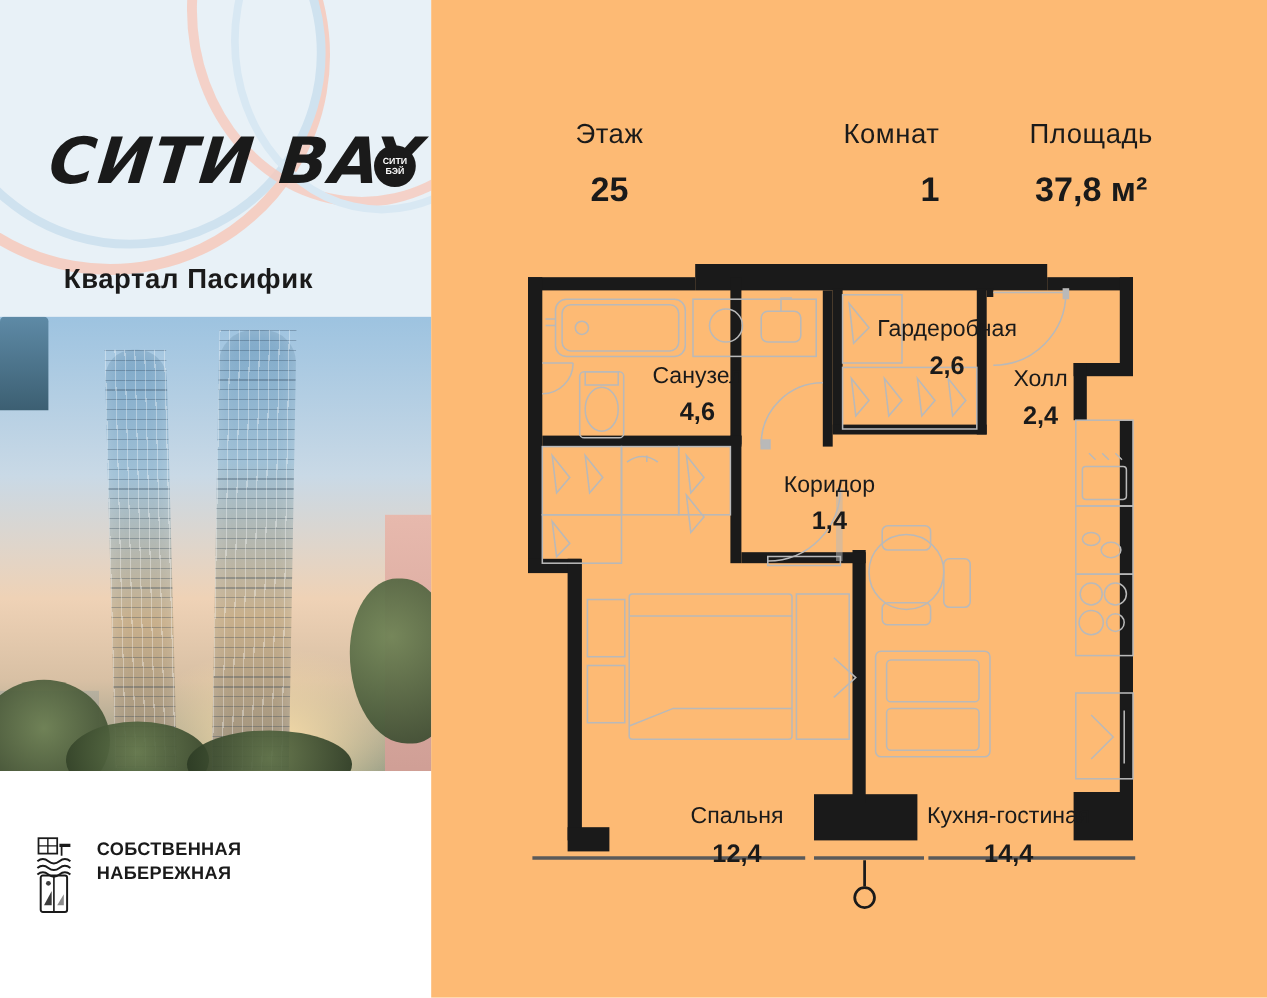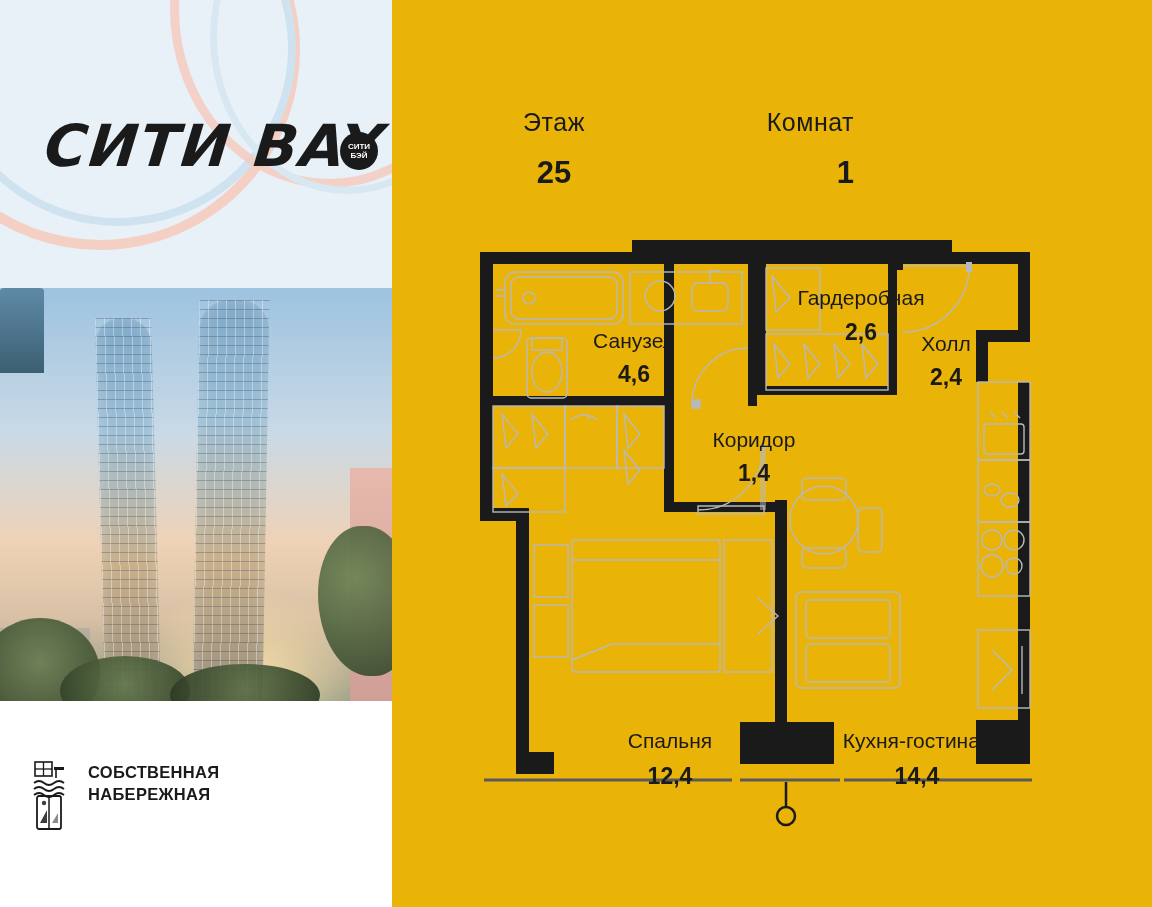--- a/index.html
+++ b/index.html
@@ -225,21 +225,21 @@
     padding-top: 2px;
   }
 
   
   #plan-panel {
     position: absolute;
     left: 392px;
     top: 0;
     width: 760px;
     height: 907px;
-    background: #eab308;
+    background: #fdba74;
   }
   .hdr-col {
     position: absolute;
     text-align: center;
   }
   .hdr-label {
     font-size: 25px;
     color: #1a1a1a;
     letter-spacing: .5px;
   }
@@ -267,20 +267,21 @@
 <div id="left-panel">
 
   <div id="brand-block">
     <div class="brand-swirl sw1"></div>
     <div class="brand-swirl sw2"></div>
     <div class="brand-swirl sw3"></div>
     <div class="brand-swirl sw4"></div>
     <div id="brand-logo">СИТИ BAY</div>
     <div id="brand-badge" style="white-space:pre-line;">СИТИ
 БЭЙ</div>
+    <div id="brand-sub">Квартал Пасифик</div>
   </div>
 
   <div id="photo-block">
     <div class="sun-glow"></div>
     <div id="bldg-pink"></div>
     <div class="tower" id="tower-a">
         <div class="tower-grid"></div>
       </div>
     <div class="tower" id="tower-b">
         <div class="tower-grid"></div>
@@ -327,20 +328,24 @@
 <div id="plan-panel">
 
   <div class="hdr-col" id="hdr-floor">
     <div class="hdr-label">Этаж</div>
     <div class="hdr-value">25</div>
   </div>
   <div class="hdr-col" id="hdr-rooms">
     <div class="hdr-label">Комнат</div>
     <div class="hdr-value">1</div>
   </div>
+  <div class="hdr-col" id="hdr-area">
+    <div class="hdr-label">Площадь</div>
+    <div class="hdr-value">37,8 м²</div>
+  </div>
 
   <svg id="floorplan" viewBox="0 0 760 907">
     <g fill="#1a1a1a">
 
       <rect x="88" y="252" width="152" height="12"></rect>
 
       <rect x="240" y="240" width="320" height="24"></rect>
 
       <rect x="560" y="252" width="78" height="12"></rect>
 

